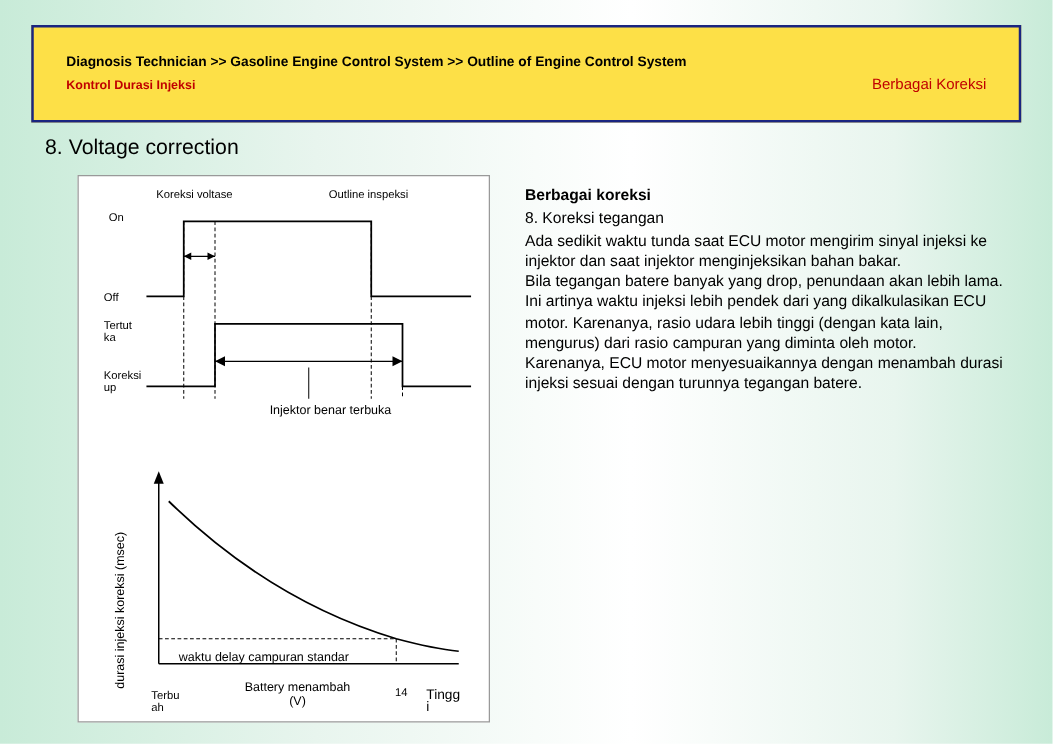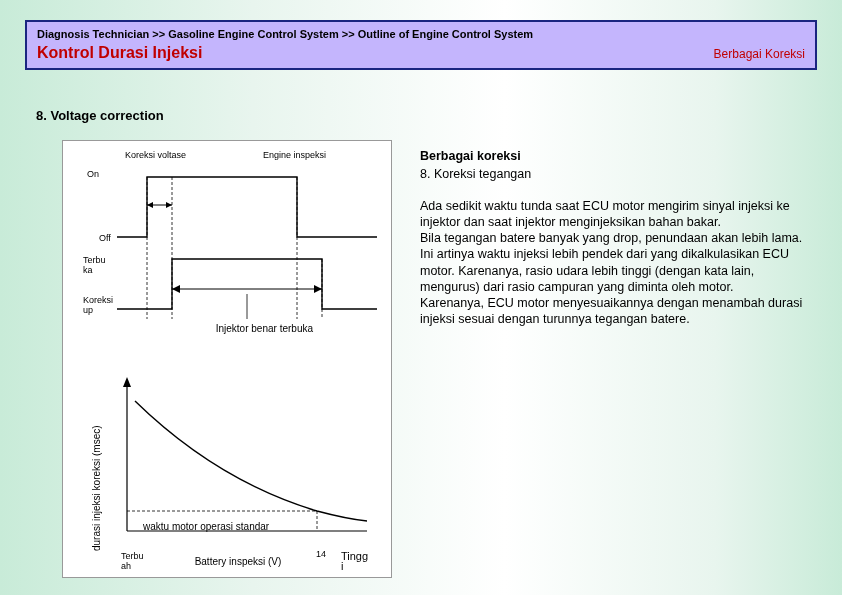--- a/index.html
+++ b/index.html
@@ -10,71 +10,71 @@
     background: linear-gradient(to right, #c8ebd8 0%, #e8f5ee 30%, #ffffff 60%, #e8f5ee 85%, #c8ebd8 100%);
     position: relative;
     overflow: hidden;
   }
   .header-box {
     position: absolute;
     top: 20px;
     left: 25px;
     right: 25px;
     border: 2px solid #1a2580;
-    background: #c4b5fd;
-    padding: 0;
+    background: #fde047;
+    padding: 16px;
   }
   .breadcrumb {
     font-size: 11px;
     font-weight: bold;
     color: #000;
     padding: 6px 10px 4px 10px;
   }
   .header-row {
     display: flex;
     justify-content: space-between;
     align-items: baseline;
     padding: 0 10px 6px 10px;
   }
   .header-title {
-    font-size: 16px;
+    font-size: 10px;
     font-weight: bold;
     color: #c00000;
   }
   .header-subtitle {
     font-size: 12px;
     color: #c00000;
   }
   .section-title {
     position: absolute;
     top: 108px;
     left: 36px;
-    font-size: 13px;
-    font-weight: bold;
+    font-size: 17px;
+    font-weight: normal;
     color: #000;
   }
   .diagram-box {
     position: absolute;
     top: 140px;
     left: 62px;
     width: 330px;
     height: 438px;
     border: 1px solid #999;
     background: #fff;
   }
   
   .top-area {
     position: absolute;
     top: 6px; left: 0; right: 0; height: 210px;
   }
   .label-sm { position: absolute; font-size: 9px; color: #000; }
   .koreksi-voltase { top: 3px; left: 62px; }
   .sinyal-inspeksi { top: 3px; left: 200px; }
   .on-lbl { top: 22px; left: 24px; text-align: center; }
-  .off-lbl { top: 86px; left: 36px; }
+  .off-lbl { top: 86px; left: 20px; }
   .terbuka-lbl { top: 108px; left: 20px; width: 30px; line-height: 10px; }
   .tertutup-lbl { top: 148px; left: 20px; width: 30px; line-height: 10px; }
   .injektor-lbl { top: 176px; left: 130px; font-size: 10px; text-align: right; width: 120px; }
 
   .timing-svg {
     position: absolute;
     top: 12px; left: 54px;
     width: 260px; height: 200px;
   }
 
@@ -116,42 +116,42 @@
   .body-text {
     position: absolute;
     top: 148px;
     left: 420px;
     right: 25px;
     font-size: 12.5px;
     color: #000;
     line-height: 1.3;
   }
   .body-heading { font-weight: bold; margin-bottom: 2px; }
-  .body-sub { margin-bottom: 15px; }
+  .body-sub { margin-bottom: 2px; }
 </style>
 </head>
 <body>
 
 <div class="header-box">
   <div class="breadcrumb">Diagnosis Technician &gt;&gt; Gasoline Engine Control System &gt;&gt; Outline of Engine Control System</div>
   <div class="header-row">
     <div class="header-title">Kontrol Durasi Injeksi</div>
     <div class="header-subtitle">Berbagai Koreksi</div>
   </div>
 </div>
 
 <div class="section-title">8. Voltage correction</div>
 
 <div class="diagram-box">
   <div class="top-area">
     <span class="label-sm koreksi-voltase">Koreksi voltase</span>
-    <span class="label-sm sinyal-inspeksi">Engine inspeksi</span>
+    <span class="label-sm sinyal-inspeksi">Outline inspeksi</span>
     <span class="label-sm on-lbl">On</span>
     <span class="label-sm off-lbl">Off</span>
-    <span class="label-sm terbuka-lbl">Terbu ka</span>
+    <span class="label-sm terbuka-lbl">Tertut ka</span>
     <span class="label-sm tertutup-lbl">Koreksi up</span>
     <span class="label-sm injektor-lbl">Injektor benar terbuka</span>
 
     <svg class="timing-svg" viewBox="0 0 260 200">
 
       <path d="M 0 78 L 30 78 L 30 18 L 180 18 L 180 78 L 260 78" fill="none" stroke="#000" stroke-width="1.4"></path>
 
       <path d="M 0 150 L 55 150 L 55 100 L 205 100 L 205 150 L 260 150" fill="none" stroke="#000" stroke-width="1.4"></path>
 
       <line x1="30" y1="18" x2="30" y2="160" stroke="#000" stroke-width="0.8" stroke-dasharray="3 2"></line>
@@ -178,25 +178,25 @@
 
     <polygon points="10,6 6,16 14,16" fill="#000"></polygon>
 
     <path d="M 18 30 Q 100 110 200 140 Q 230 148 250 150" fill="none" stroke="#000" stroke-width="1.4"></path>
 
     <line x1="200" y1="140" x2="200" y2="160" stroke="#000" stroke-width="0.8" stroke-dasharray="3 2"></line>
     <line x1="10" y1="140" x2="200" y2="140" stroke="#000" stroke-width="0.8" stroke-dasharray="3 2"></line>
   </svg>
 
   <div class="y-axis-label">durasi injeksi koreksi (msec)</div>
-  <div class="chart-inner-label">waktu motor operasi standar</div>
+  <div class="chart-inner-label">waktu delay campuran standar</div>
   <div class="x-low">Terbu ah</div>
   <div class="x-val">14</div>
   <div class="x-high">Tingg i</div>
-  <div class="x-axis-label">Battery inspeksi (V)</div>
+  <div class="x-axis-label">Battery menambah (V)</div>
 </div>
 
 <div class="body-text">
   <div class="body-heading">Berbagai koreksi</div>
   <div class="body-sub">8. Koreksi tegangan</div>
   <div style="white-space: pre-line;">Ada sedikit waktu tunda saat ECU motor mengirim sinyal injeksi ke injektor dan saat injektor menginjeksikan bahan bakar.
 Bila tegangan batere banyak yang drop, penundaan akan lebih lama. Ini artinya waktu injeksi lebih pendek dari yang dikalkulasikan ECU motor. Karenanya, rasio udara lebih tinggi (dengan kata lain, mengurus) dari rasio campuran yang diminta oleh motor.
 Karenanya, ECU motor menyesuaikannya dengan menambah durasi injeksi sesuai dengan turunnya tegangan batere.</div>
 </div>
 

